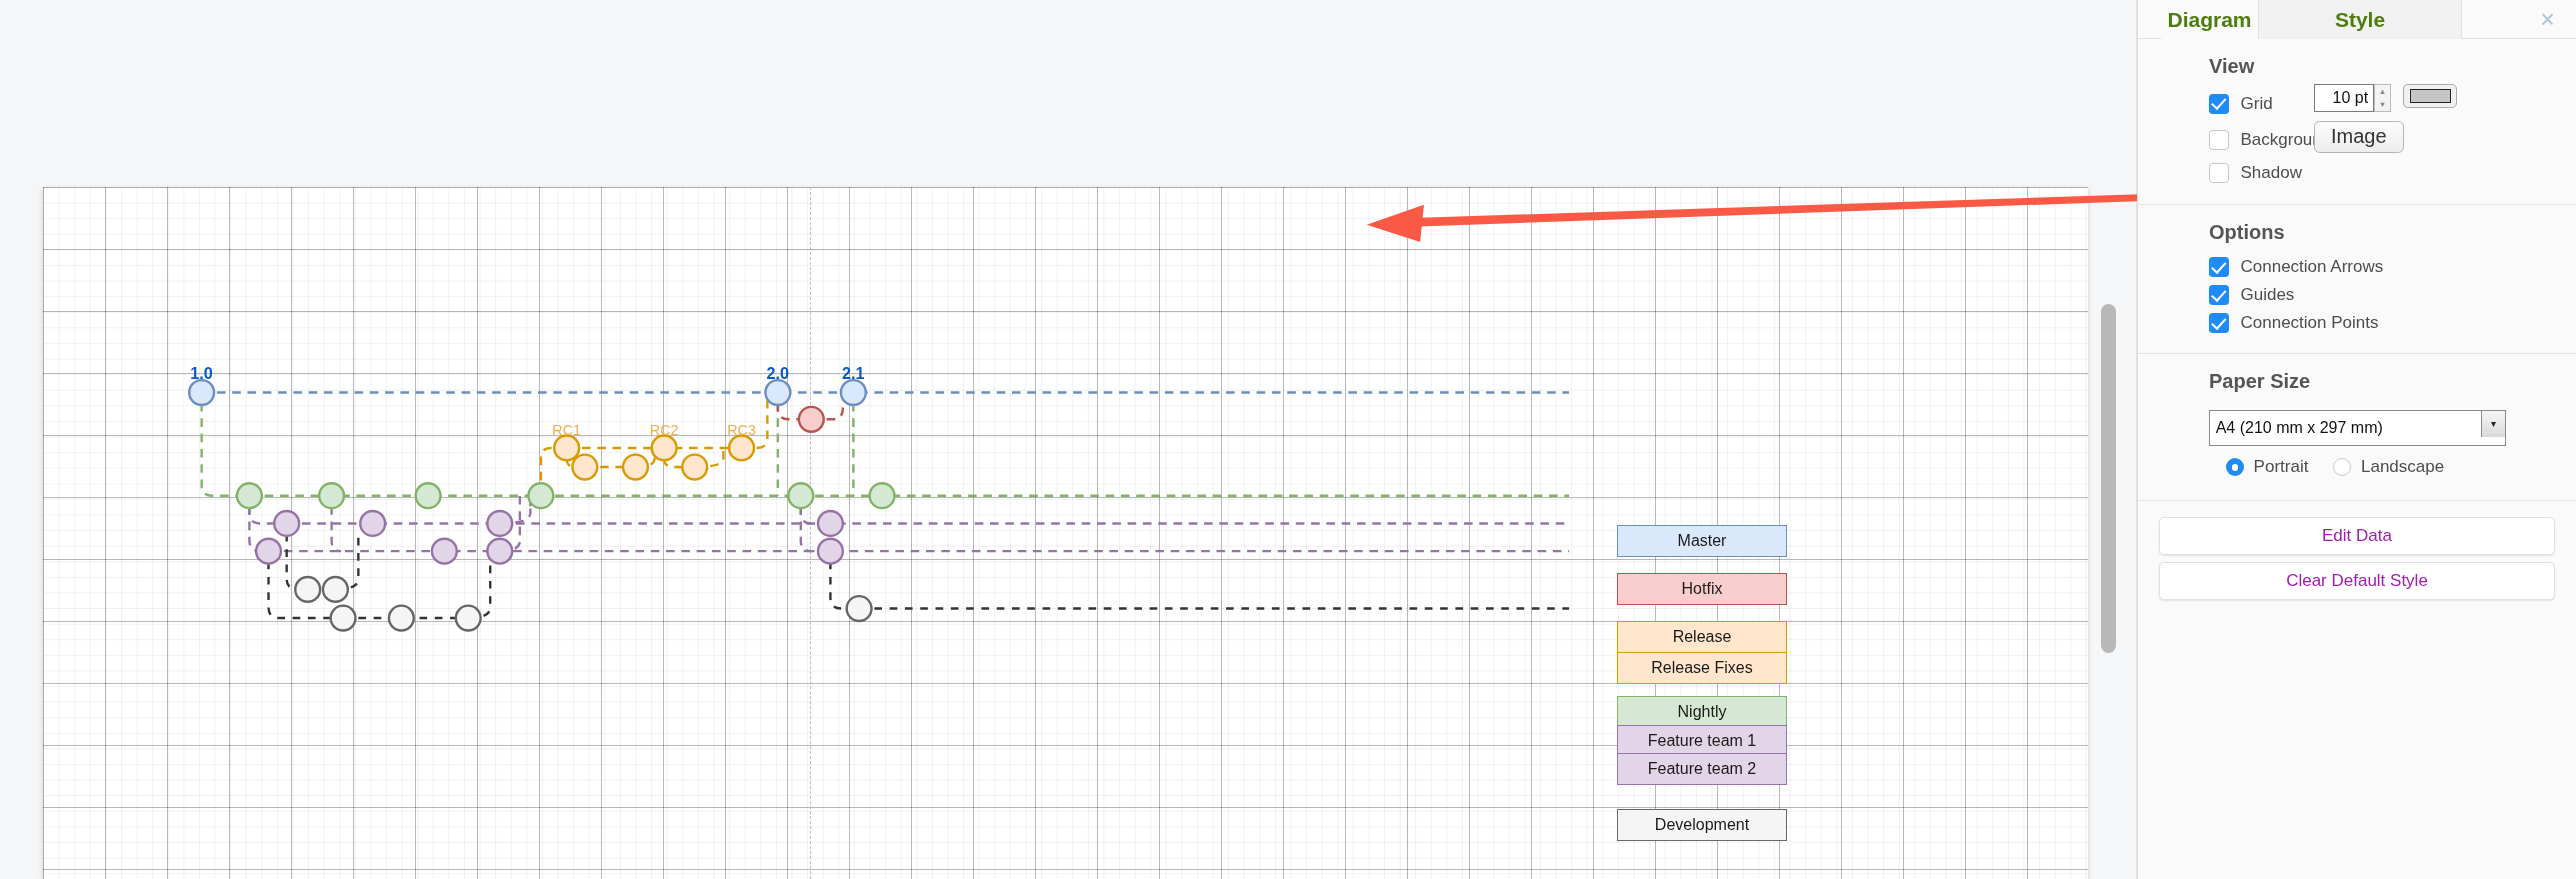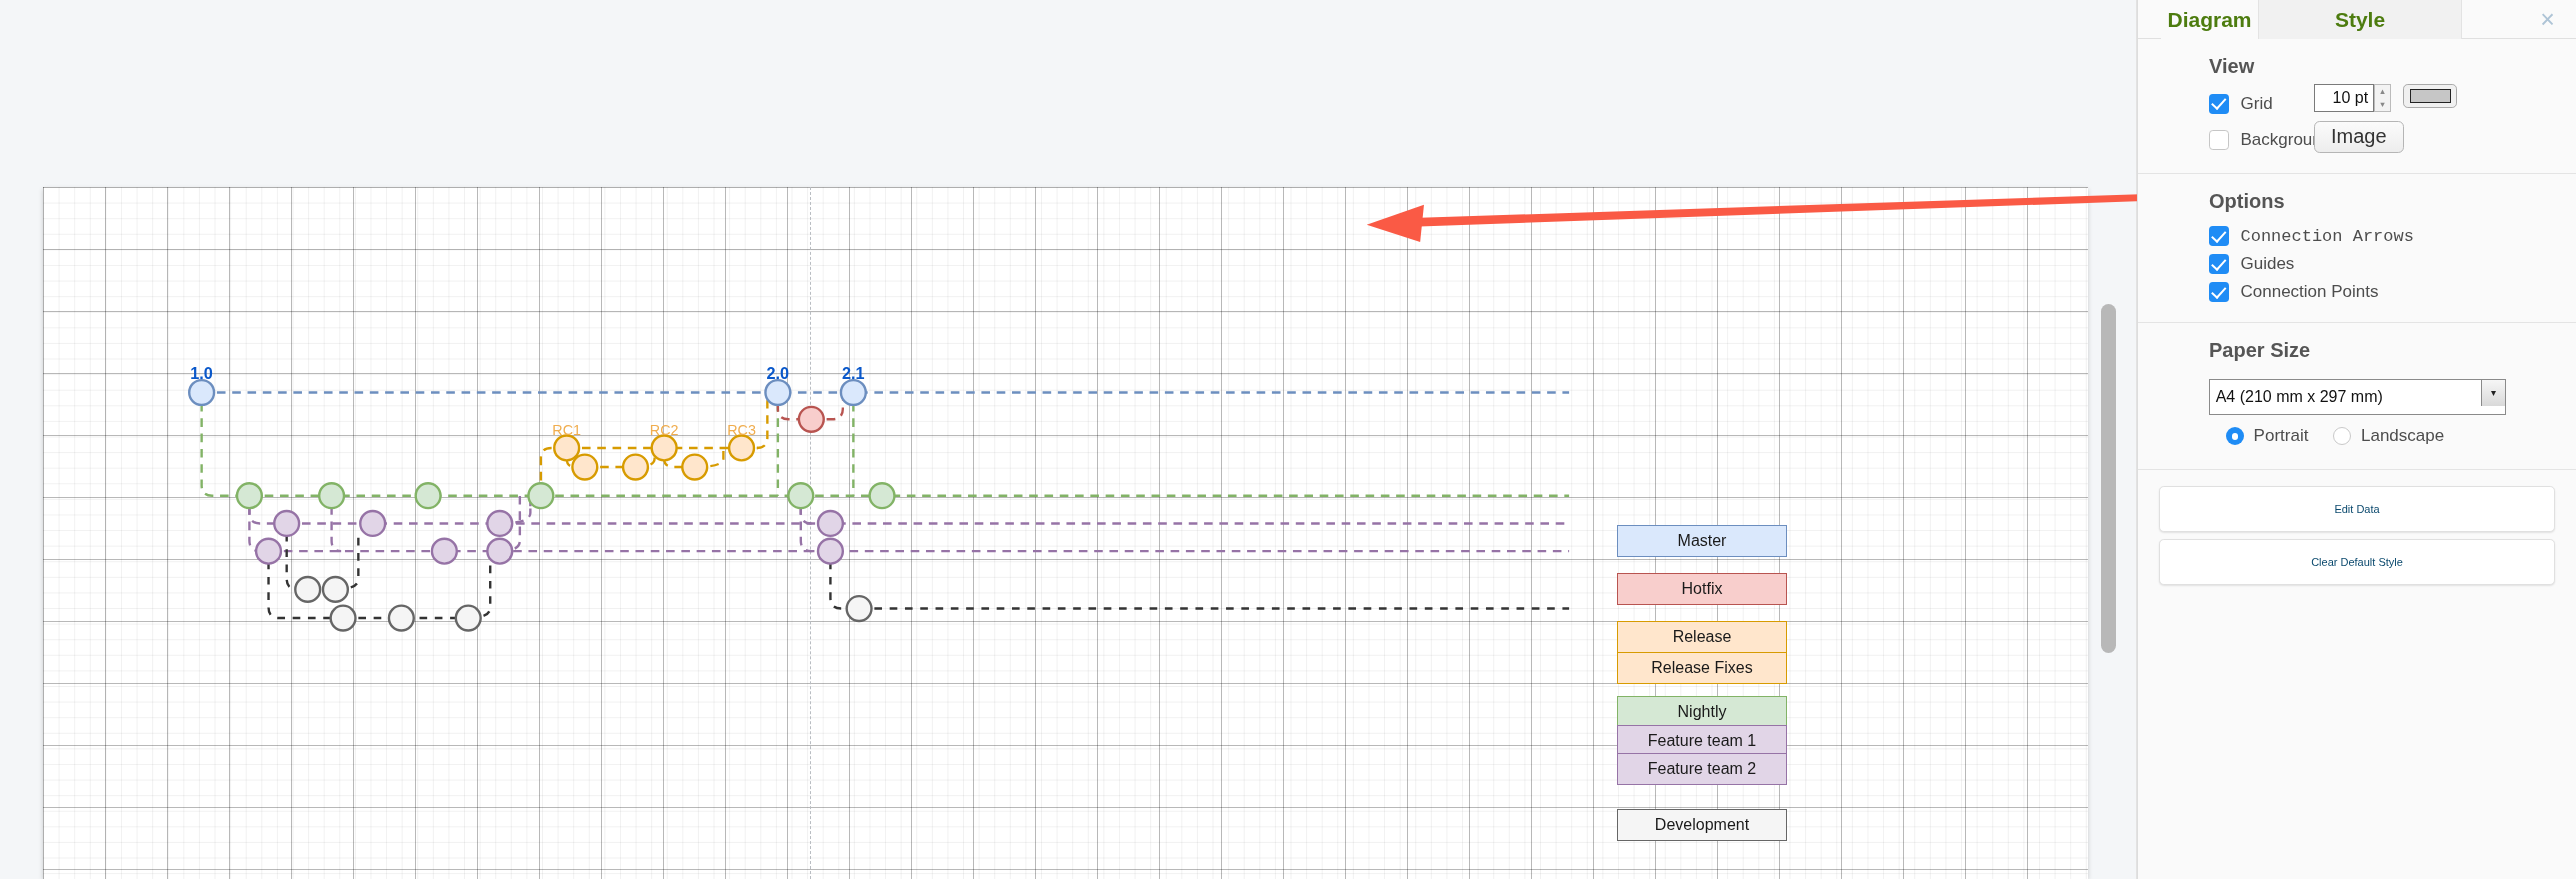--- a/index.html
+++ b/index.html
@@ -133,24 +133,24 @@
     display:flex; align-items:center; justify-content:center; font-size:8.6px; color:#222;
   }
   .orient-row{ display:flex; align-items:center; padding-left:88px; margin-top:11.5px;}
   .radio{ width:18px; height:18px; border-radius:50%; flex:0 0 auto; cursor:pointer; position:relative;}
   .radio.on{ background:#1f8cf5;}
   .radio.on:after{ content:""; position:absolute; left:5.7px; top:5.7px; width:6.7px; height:6.7px; border-radius:50%; background:#fff;}
   .radio.off{ background:#fff; border:1px solid #c9c9c9;}
   .orient-label{ margin-left:9.6px; margin-right:25px; font-size:17px; color:#4d4d4d;}
 
   .wide-btn{
-    margin:0 21px 6.7px 21px; height:46px; background:#fff;
+    margin:0 21px 6.7px 21px; height:38px; background:#fff;
     border:1px solid #e0e0e0; border-radius:4.8px; box-shadow:0 1px 1.9px rgba(0,0,0,.10);
     display:flex; align-items:center; justify-content:center;
-    font-size:11px; color:#0c4a6e; cursor:pointer;
+    font-size:17px; color:#a21caf; cursor:pointer;
   }
 
   
   #annot-arrow{ position:absolute; left:1338px; top:172px; width:917px; height:96px; pointer-events:none;}
 </style>
 </head>
 <body>
 
 <div id="canvas-area">
 
@@ -330,28 +330,32 @@
       </div>
     </div>
 
 
     <div class="row" style="height:34px; margin-top:3.8px;">
       <div class="cb off"></div>
       <div class="row-label">Background</div>
       <div class="img-btn">Image</div>
     </div>
 
+    <div class="row" style="height:31px;">
+      <div class="cb off"></div>
+      <div class="row-label">Shadow</div>
+    </div>
   </div>
 
   <div class="divider"></div>
 
   <div class="section">
     <div class="section-title">Options</div>
 
-    <div class="row" style="height:28px;font-family:Liberation Mono, monospace;">
+    <div class="row" style="height:28px;">
       <div class="cb on"></div>
       <div class="row-label">Connection Arrows</div>
     </div>
     <div class="row" style="height:28px;">
       <div class="cb on"></div>
       <div class="row-label">Guides</div>
     </div>
     <div class="row" style="height:28px;">
       <div class="cb on"></div>
       <div class="row-label">Connection Points</div>

